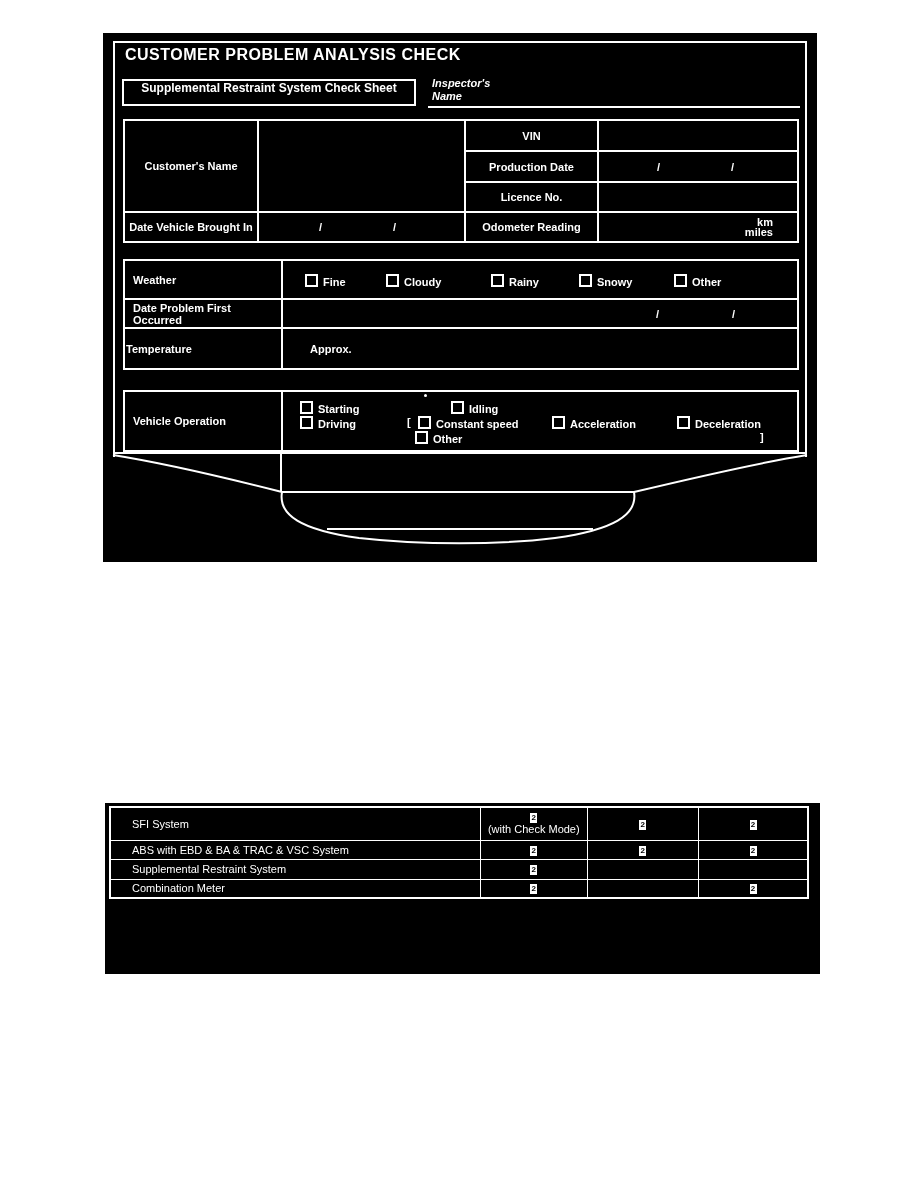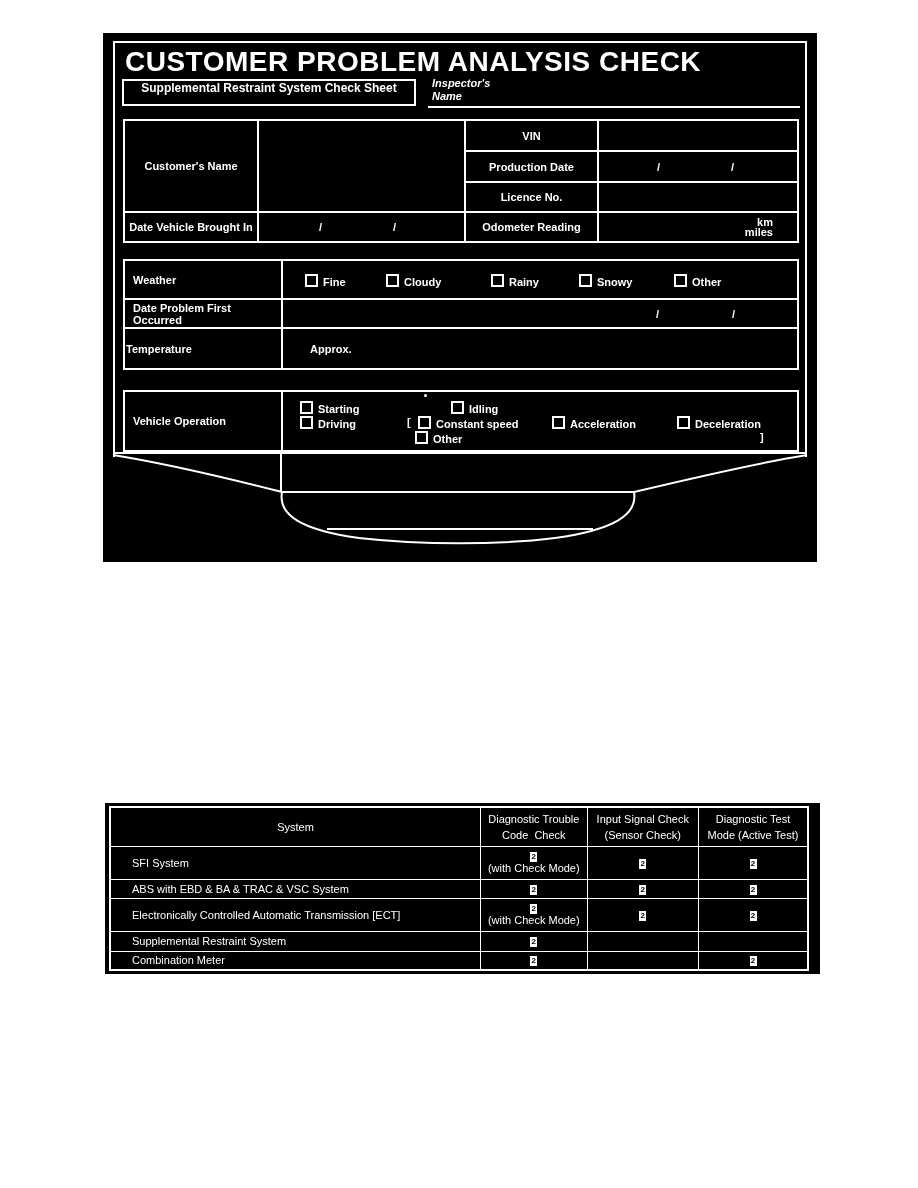--- a/index.html
+++ b/index.html
@@ -4,21 +4,21 @@
 <style>
   html,body{margin:0;padding:0;}
   body{width:918px;height:1188px;background:#ffffff;position:relative;
        font-family:"Liberation Sans",sans-serif;overflow:hidden;}
 
   
   .form-box{position:absolute;left:103px;top:33px;width:714px;height:529px;
             background:#000;color:#fff;}
   .inner-frame{position:absolute;left:10px;top:8px;width:690px;height:414px;
                border-top:2px solid #fff;border-left:2px solid #fff;border-right:2px solid #fff;}
-  .form-title{position:absolute;left:22px;top:13px;font-size:28px;font-weight:bold;
+  .form-title{position:absolute;left:22px;top:13px;font-size:16px;font-weight:bold;
               letter-spacing:.5px;white-space:nowrap;text-align:right;}
   .subtitle-box{position:absolute;left:19px;top:46px;width:290px;height:23px;
                 border:2px solid #fff;display:flex;align-items:flex-start;justify-content:center;
                 font-size:12px;font-weight:bold;white-space:nowrap;}
   .inspector-wrap{position:absolute;left:325px;top:44px;width:372px;height:29px;
                   border-bottom:2px solid #fff;font-style:italic;}
   .inspector-label{font-size:11px;font-weight:bold;line-height:13px;padding-left:4px;}
 
   table.t{position:absolute;border-collapse:collapse;table-layout:fixed;}
   table.t td{border:2px solid #fff;font-size:11px;font-weight:bold;color:#fff;
@@ -176,64 +176,38 @@
 
 <div class="diag-box">
   <table class="dt" style="width:700px;">
     <colgroup>
         <col style="width:369px">
         <col style="width:106px">
         <col style="width:111px">
         <col style="width:109px">
       </colgroup>
     <tbody>
-        <tr style="height:39px">
-      <th>
-        <span class="hline">System</span>
-      </th>
-      <th>
-        <span class="hline">Diagnostic Trouble</span>
-        <span class="hline">Code  Check</span>
-      </th>
-      <th>
-        <span class="hline">Input Signal Check</span>
-        <span class="hline">(Sensor Check)</span>
-      </th>
-      <th>
-        <span class="hline">Diagnostic Test</span>
-        <span class="hline">Mode (Active Test)</span>
-      </th>
-    </tr>
 
     <tr style="height:33px">
       <td class="sys">SFI System</td>
       <td>
         <span class="tofu"></span>
         <span class="note">(with Check Mode)</span>
       </td>
       <td><span class="tofu"></span></td>
       <td><span class="tofu"></span></td>
     </tr>
 
     <tr style="height:19px">
       <td class="sys">ABS with EBD &amp; BA &amp; TRAC &amp; VSC System</td>
       <td><span class="tofu"></span></td>
       <td><span class="tofu"></span></td>
       <td><span class="tofu"></span></td>
     </tr>
 
-    <tr style="height:33px">
-      <td class="sys">Electronically Controlled Automatic Transmission [ECT]</td>
-      <td>
-        <span class="tofu"></span>
-        <span class="note">(with Check Mode)</span>
-      </td>
-      <td><span class="tofu"></span></td>
-      <td><span class="tofu"></span></td>
-    </tr>
 
     <tr style="height:20px">
       <td class="sys">Supplemental Restraint System</td>
       <td><span class="tofu"></span></td>
       <td><span class="tofu" style="visibility: hidden;"></span></td>
       <td><span class="tofu" style="visibility: hidden;"></span></td>
     </tr>
 
     <tr style="height:19px">
       <td class="sys">Combination Meter</td>

